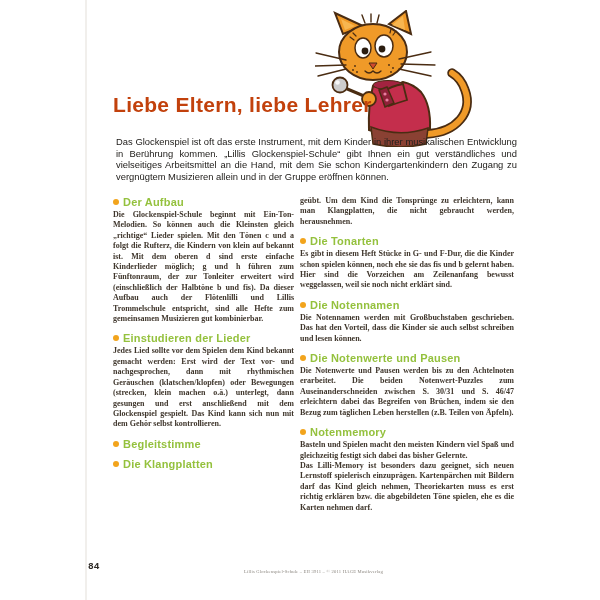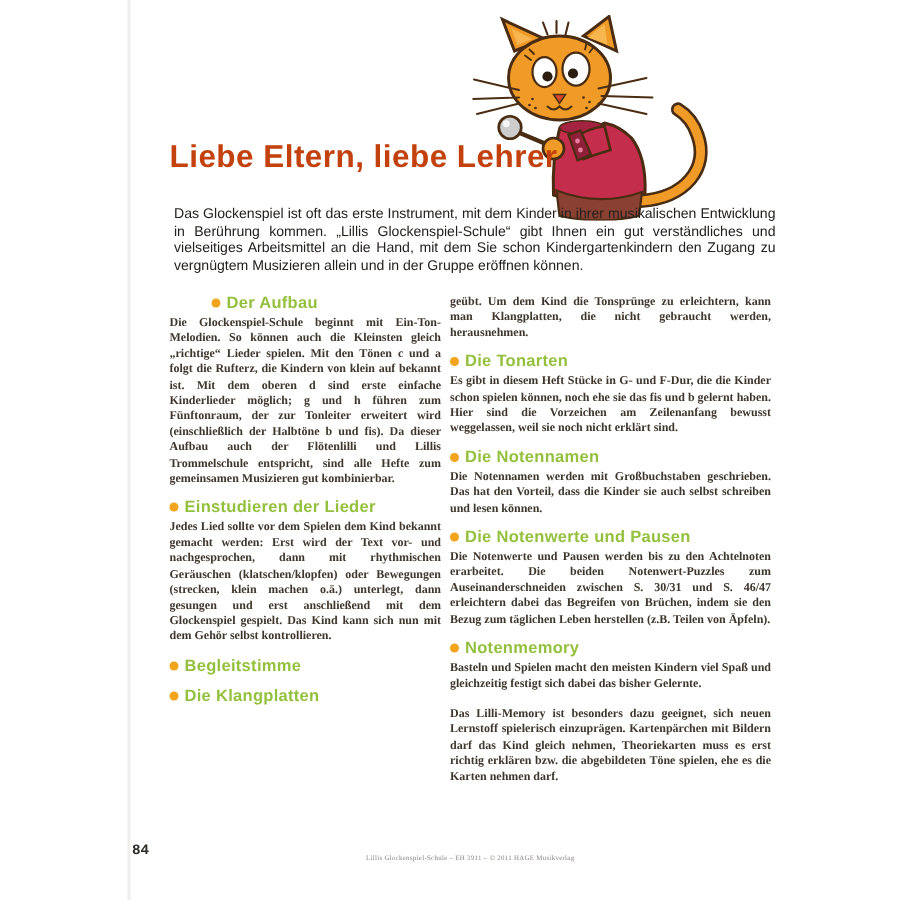--- a/index.html
+++ b/index.html
@@ -13,27 +13,27 @@
   .intro { position:absolute; left:100px; top:127px; width:401px;
            font-size:9.4px; line-height:11.4px; text-align:justify;
            color:#23211e;margin-left:16px; }
 
   .columns { position:absolute; left:113px; top:196px; width:401px; display:flex; gap:6px; }
   .col-left  { width:181px; }
   .col-right { width:214px; }
 
   .heading { display:flex; align-items:center; gap:4px; margin:8px 0 2px 0;
              font-size:11px; font-weight:bold; color:#94c13d; letter-spacing:0.2px; }
-  .section:first-child .heading { margin-top:0;margin-left:28px; }
+  .section:first-child .heading { margin-top:0; }
   .bullet { width:6px; height:6px; border-radius:50%; background:#f2a41c; flex:none; }
 
   .body { margin:0; font-family:"Liberation Serif", serif; font-size:8px;
           line-height:10.4px; text-align:justify; color:#3f362c; hyphens:auto;font-weight:bold; }
   .cont { margin-bottom:1px; }
-  .body + .body { margin-top:10px; }
+  .body + .body { margin-top:0; }
 
   .page-number { position:absolute; left:88px; top:561px;
                  font-family:Liberation Mono, monospace; font-weight:bold;
                  font-size:9.5px; color:#2e2a26; }
   .footer { position:absolute; left:113px; top:569px; width:401px; text-align:center;
             font-family:"Liberation Serif", serif; font-size:4.6px; color:#8a857e;
             letter-spacing:0.2px; }
 
   .cat { position:absolute; left:315px; top:10px; width:175px; height:137px; }
 </style>

